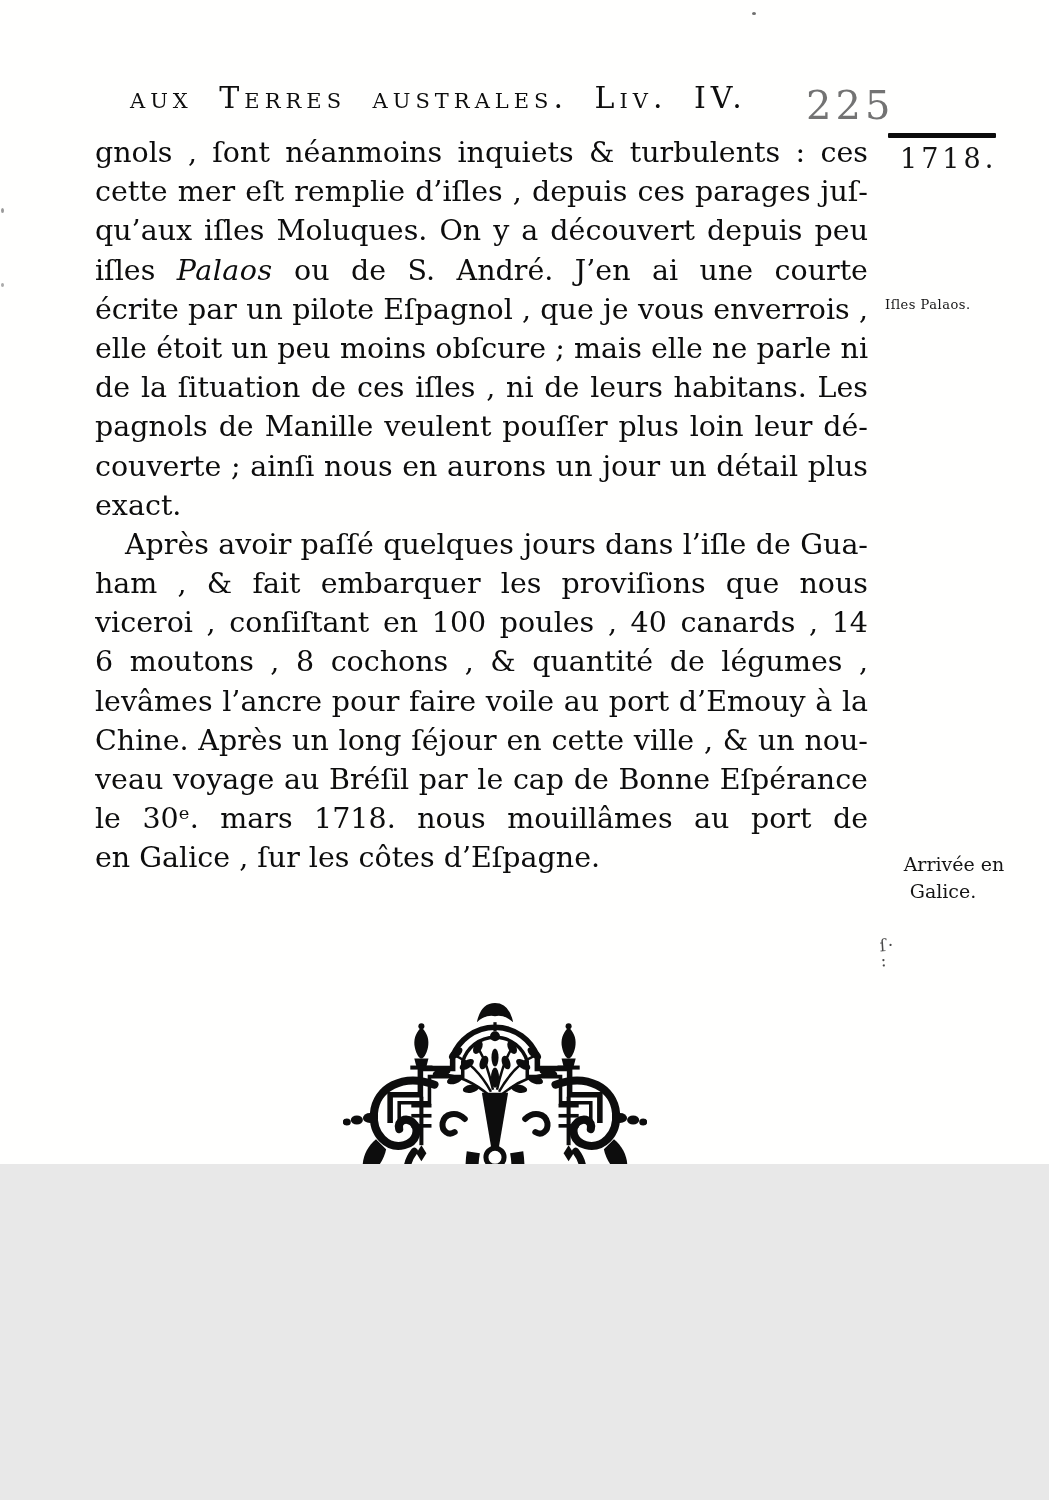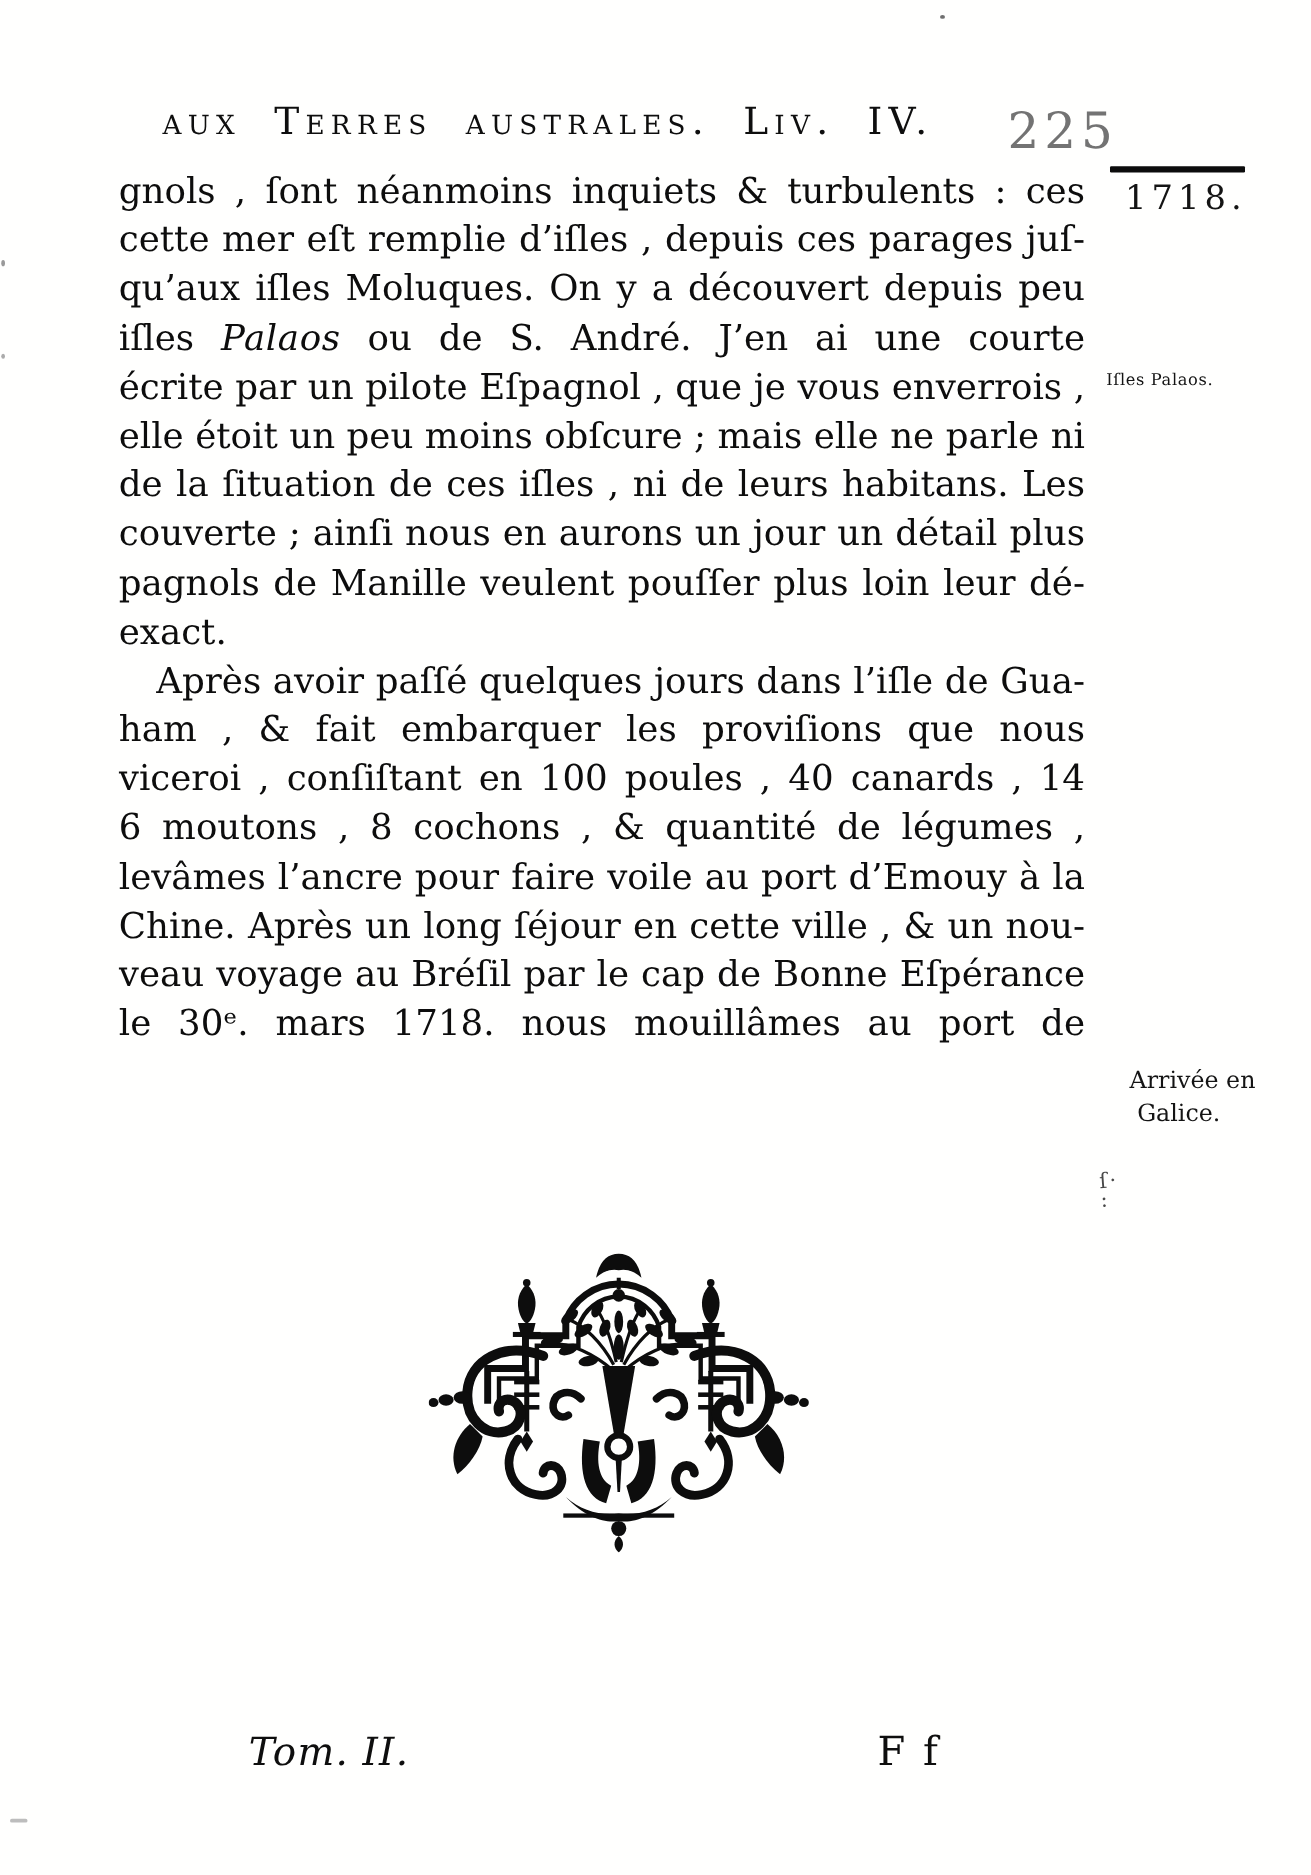--- a/index.html
+++ b/index.html
@@ -1,18 +1,18 @@
 <!DOCTYPE html>
 <html><head>
 <meta charset="utf-8">
 <style>
   html,body{margin:0;padding:0;background:#e8e8e8;}
   #page{
     position:relative;
-    width:1049px;height:1500px;
+    width:1049px;height:1164px;
     margin:0 auto;
     background:#fffffe;
     overflow:hidden;
     font-family:"DejaVu Serif", serif;
     color:#101010;
   }
   
   #running-head{
     position:absolute;left:130px;top:80px;width:680px;
     font-variant:small-caps;
@@ -88,33 +88,34 @@
 
   <div id="body-text">
     <div>
         <div class="bline">gnols , ſont néanmoins inquiets &amp; turbulents : ces iſles</div>
         <div class="bline">cette mer eſt remplie d’iſles , depuis ces parages juſ-</div>
         <div class="bline">qu’aux iſles Moluques. On y a découvert depuis peu les</div>
         <div class="bline">iſles <i>Palaos</i> ou de S. André. J’en ai une courte relation</div>
         <div class="bline">écrite par un pilote Eſpagnol , que je vous enverrois , ſi</div>
         <div class="bline">elle étoit un peu moins obſcure ; mais elle ne parle ni</div>
         <div class="bline">de la ſituation de ces iſles , ni de leurs habitans. Les Eſ-</div>
+        <div class="bline">pagnols de Manille veulent pouſſer plus loin leur dé-</div>
         <div class="bline">couverte ; ainſi nous en aurons un jour un détail plus</div>
-        <div class="bline">pagnols de Manille veulent pouſſer plus loin leur dé-</div>
         <div class="bline lastline">exact.</div>
       </div>
     <div>
         <div class="bline indent">Après avoir paſſé quelques jours dans l’iſle de Gua-</div>
         <div class="bline">ham , &amp; fait embarquer les proviſions que nous donna le</div>
         <div class="bline">viceroi , conſiſtant en 100 poules , 40 canards , 14 bœufs ,</div>
         <div class="bline">6 moutons , 8 cochons , &amp; quantité de légumes , nous</div>
         <div class="bline">levâmes l’ancre pour faire voile au port d’Emouy à la</div>
         <div class="bline">Chine. Après un long ſéjour en cette ville , &amp; un nou-</div>
         <div class="bline">veau voyage au Bréſil par le cap de Bonne Eſpérance ,</div>
         <div class="bline">le 30ᵉ. mars 1718. nous mouillâmes au port de Viveros</div>
+        <div class="bline lastline">en Galice , ſur les côtes d’Eſpagne.</div>
       </div>
   </div>
 
   <svg id="ornament" viewBox="0 0 300 240" aria-hidden="true">
     <defs>
       <g id="halfL" fill="#0d0d0d">
 
         <path d="M150 27 C 130 27 114 40 108 56 L108 68 H76 V94 H46 V122" fill="none" stroke="#0d0d0d" stroke-width="5.5"></path>
         <path d="M150 37 C 134 37 122 48 118 61 L118 76 H85 V102 H55 V126" fill="none" stroke="#0d0d0d" stroke-width="3.5"></path>
 

